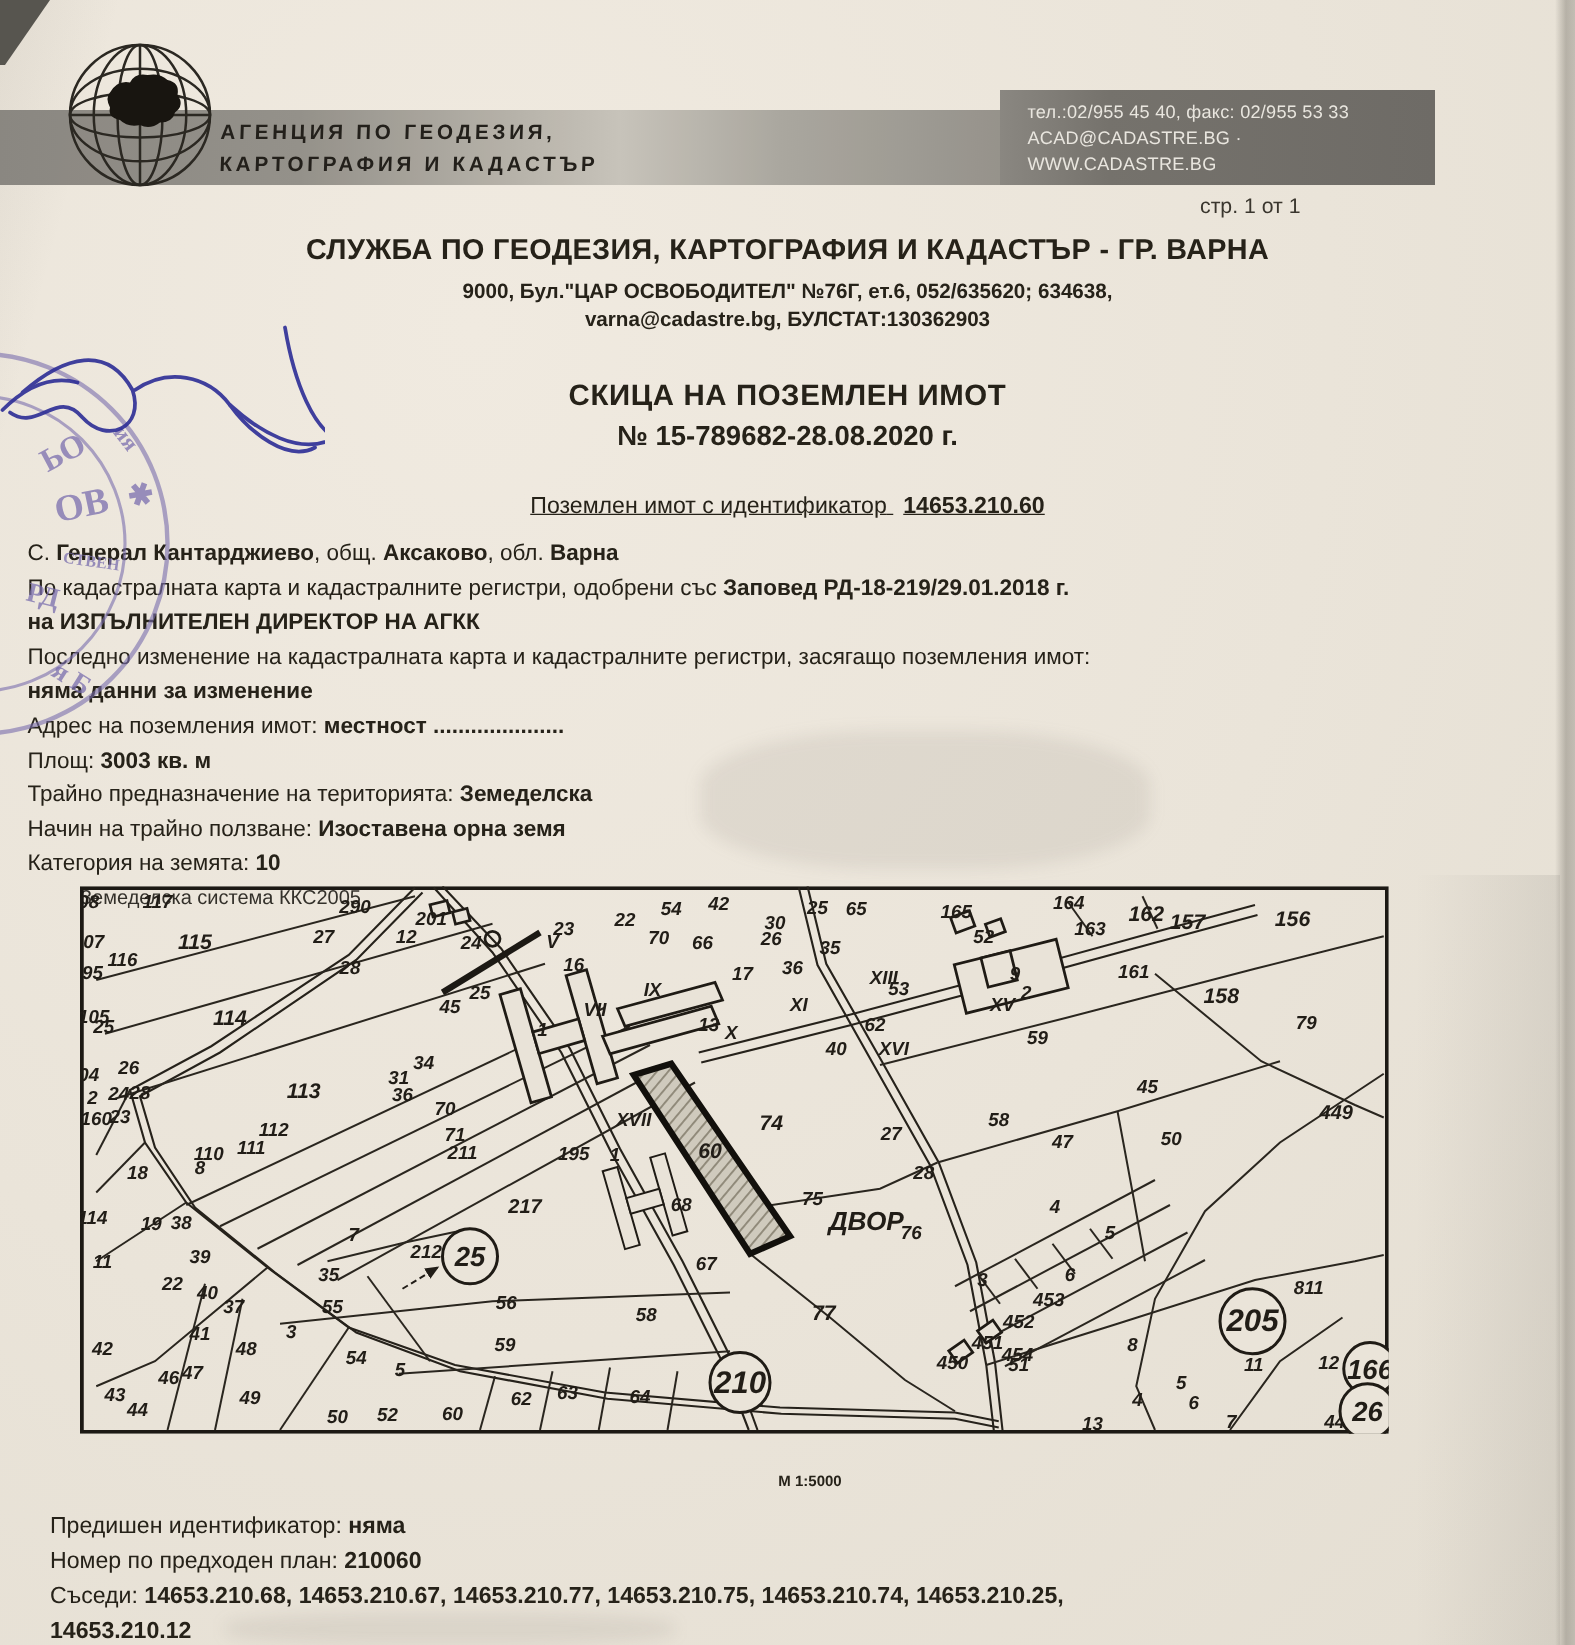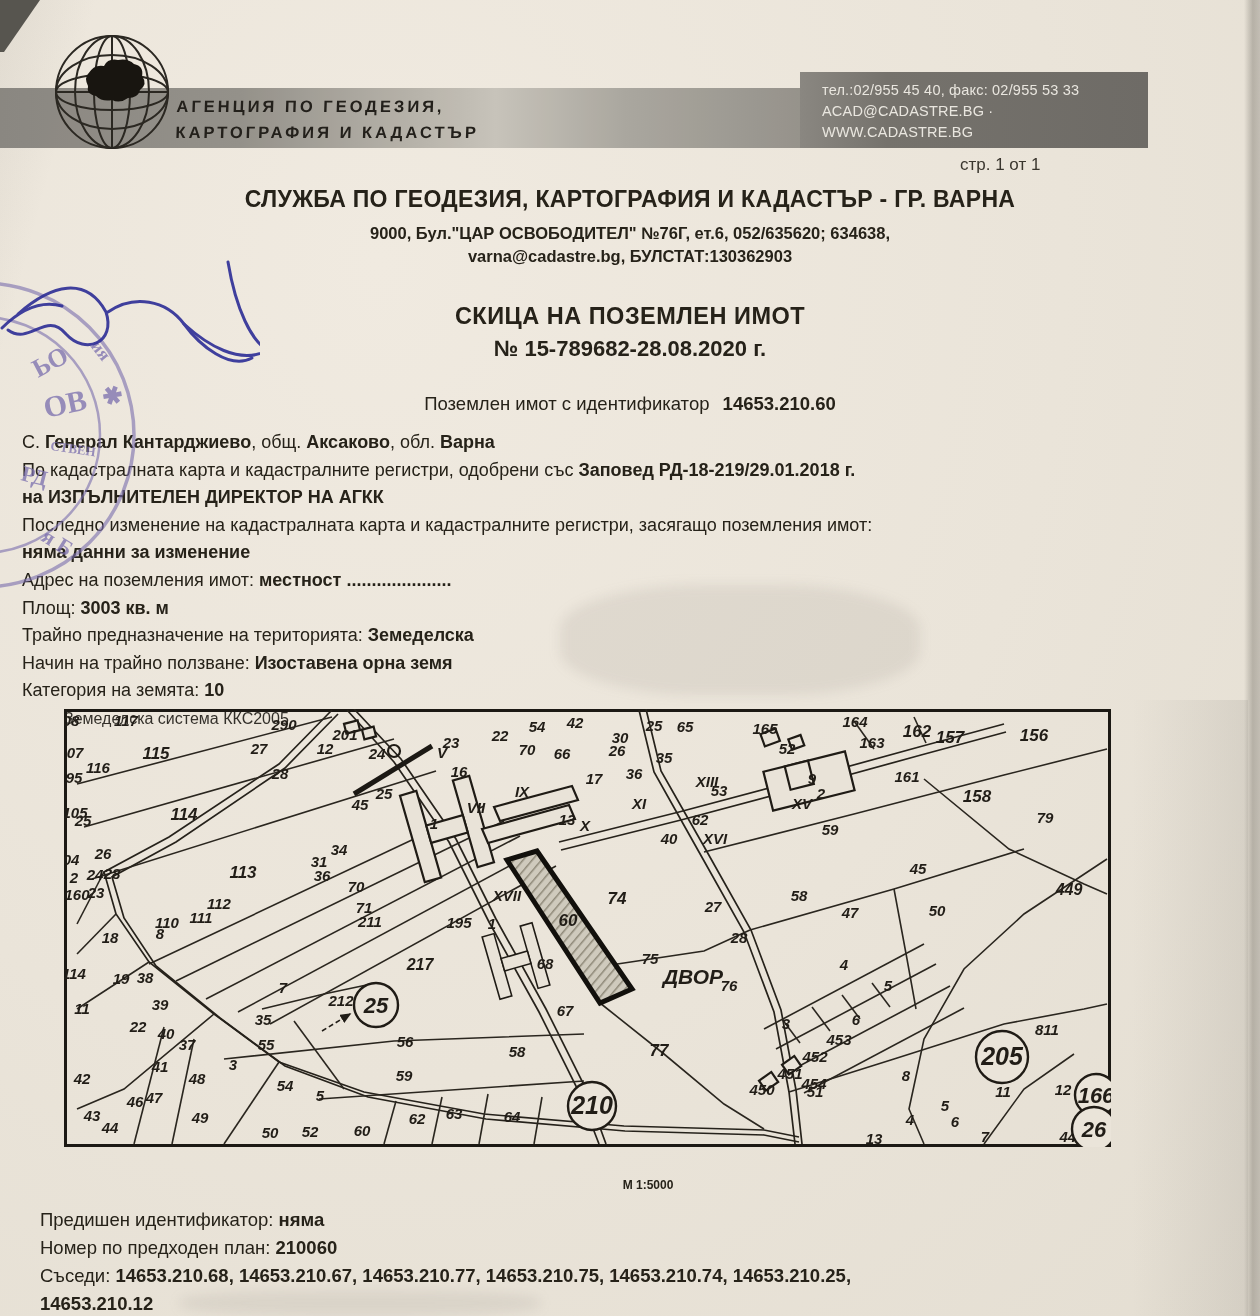--- a/index.html
+++ b/index.html
@@ -27,21 +27,21 @@
   .logo{position:absolute;left:50px;top:28px;width:128px;height:134px;}
   .agency-name{position:absolute;left:176px;top:93px;font-weight:bold;font-size:16.5px;
     letter-spacing:3px;line-height:26px;color:#23201b;transform:skewX(-2deg);}
   
   .c{position:absolute;left:0;width:1260px;text-align:center;}
   .office-title{top:186px;font-size:23px;font-weight:bold;letter-spacing:.3px;}
   .office-a1{top:224px;font-size:16.5px;font-weight:600;}
   .office-a2{top:247px;font-size:16.5px;font-weight:600;}
   .doc-title{top:303px;font-size:23.5px;font-weight:bold;letter-spacing:.5px;}
   .doc-number{top:336px;font-size:22px;font-weight:bold;}
-  .ident{top:393px;font-size:18.5px;}
+  .ident{top:393px;font-size:18.5px;text-decoration:underline;}
   .ident b{margin-left:8px;}
   
   .details{position:absolute;left:22px;top:433px;width:1170px;font-size:18px;}
   .details .dline{margin:0 0 8.6px 0;line-height:19px;}
   .details b{font-weight:bold;}
   
   .map-caption{position:absolute;left:64px;top:710px;font-size:16px;color:#33302a;}
   .mapbox{position:absolute;left:64px;top:709px;width:1047px;height:510px;}
   .scale{position:absolute;left:0;top:1178px;width:1200px;text-align:center;font-size:12px;font-weight:bold;margin-left:48px;}
   

